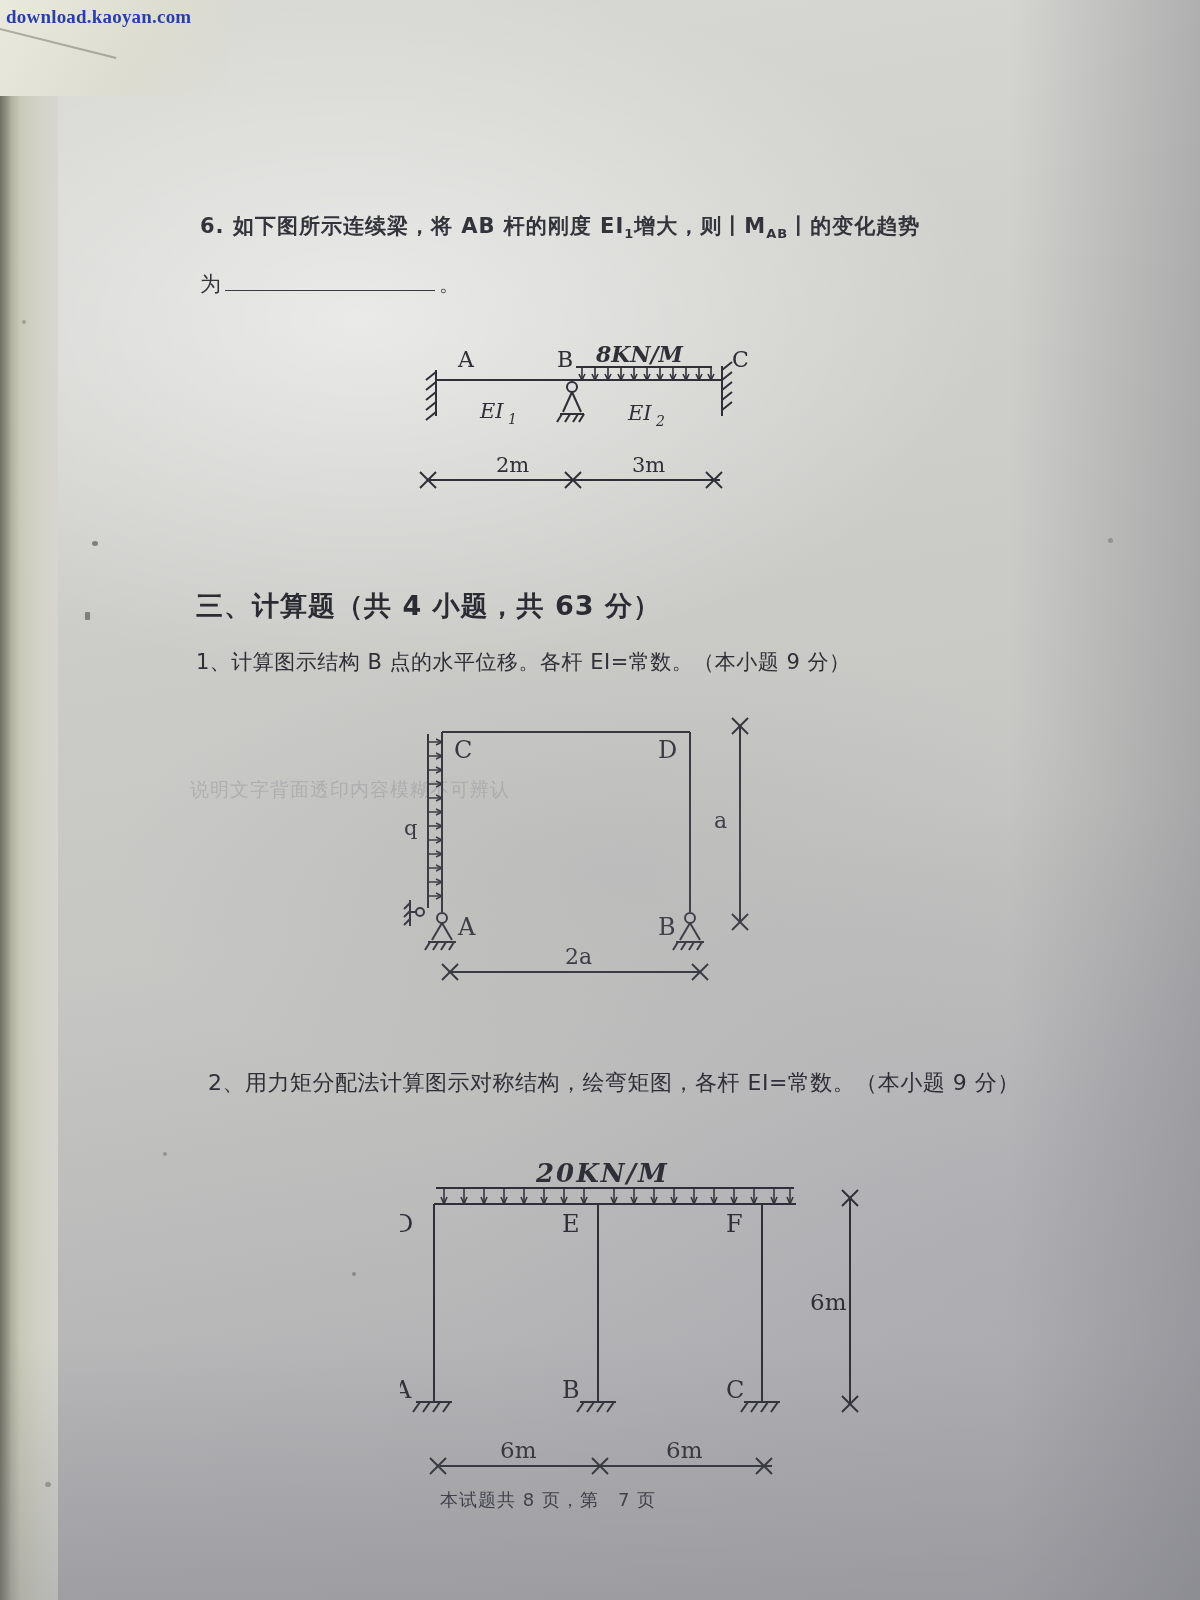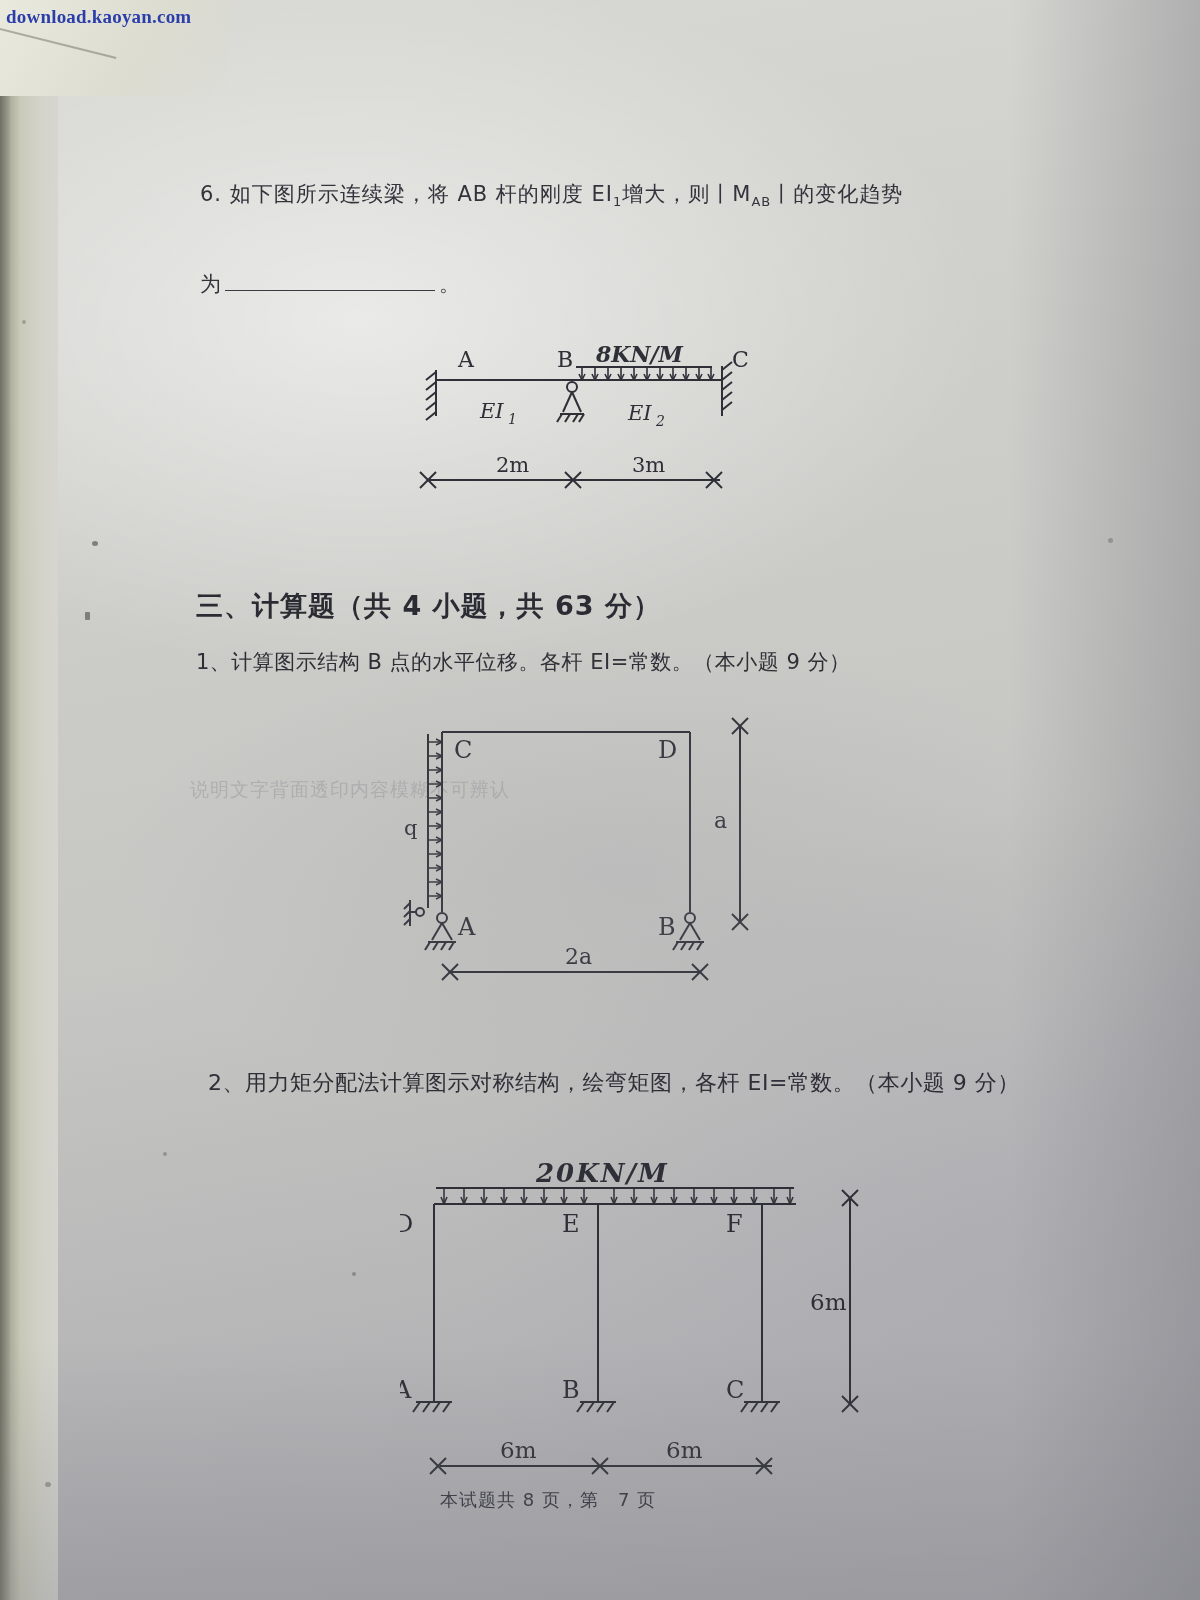--- a/index.html
+++ b/index.html
@@ -69,26 +69,27 @@
     left: 0; bottom: 0; width: 1200px; height: 260px;
     background: linear-gradient(0deg, rgba(120,120,128,.30), rgba(120,120,128,0));
   }
   .shade-mid {
     left: 120px; top: 640px; width: 1000px; height: 460px;
     background: radial-gradient(ellipse at 50% 50%, rgba(150,150,160,.22), rgba(150,150,160,0) 72%);
   }
   
   .q6 {
     position: absolute;
-    left: 200px; top: 180px;
+    left: 200px; top: 212px;
     width: 880px;
     font-size: 21px;
     letter-spacing: 1px;
     color: #33333c;
     font-family: "DejaVu Sans", sans-serif;
+    font-weight: bold;
   }
   .q6 .sub { font-size: 13px; vertical-align: sub; }
   .q6-line2 {
     position: absolute;
     left: 200px; top: 270px;
     font-size: 21px;
     color: #33333c;
     font-family: "DejaVu Sans", sans-serif;
   }
   .blank-line {

